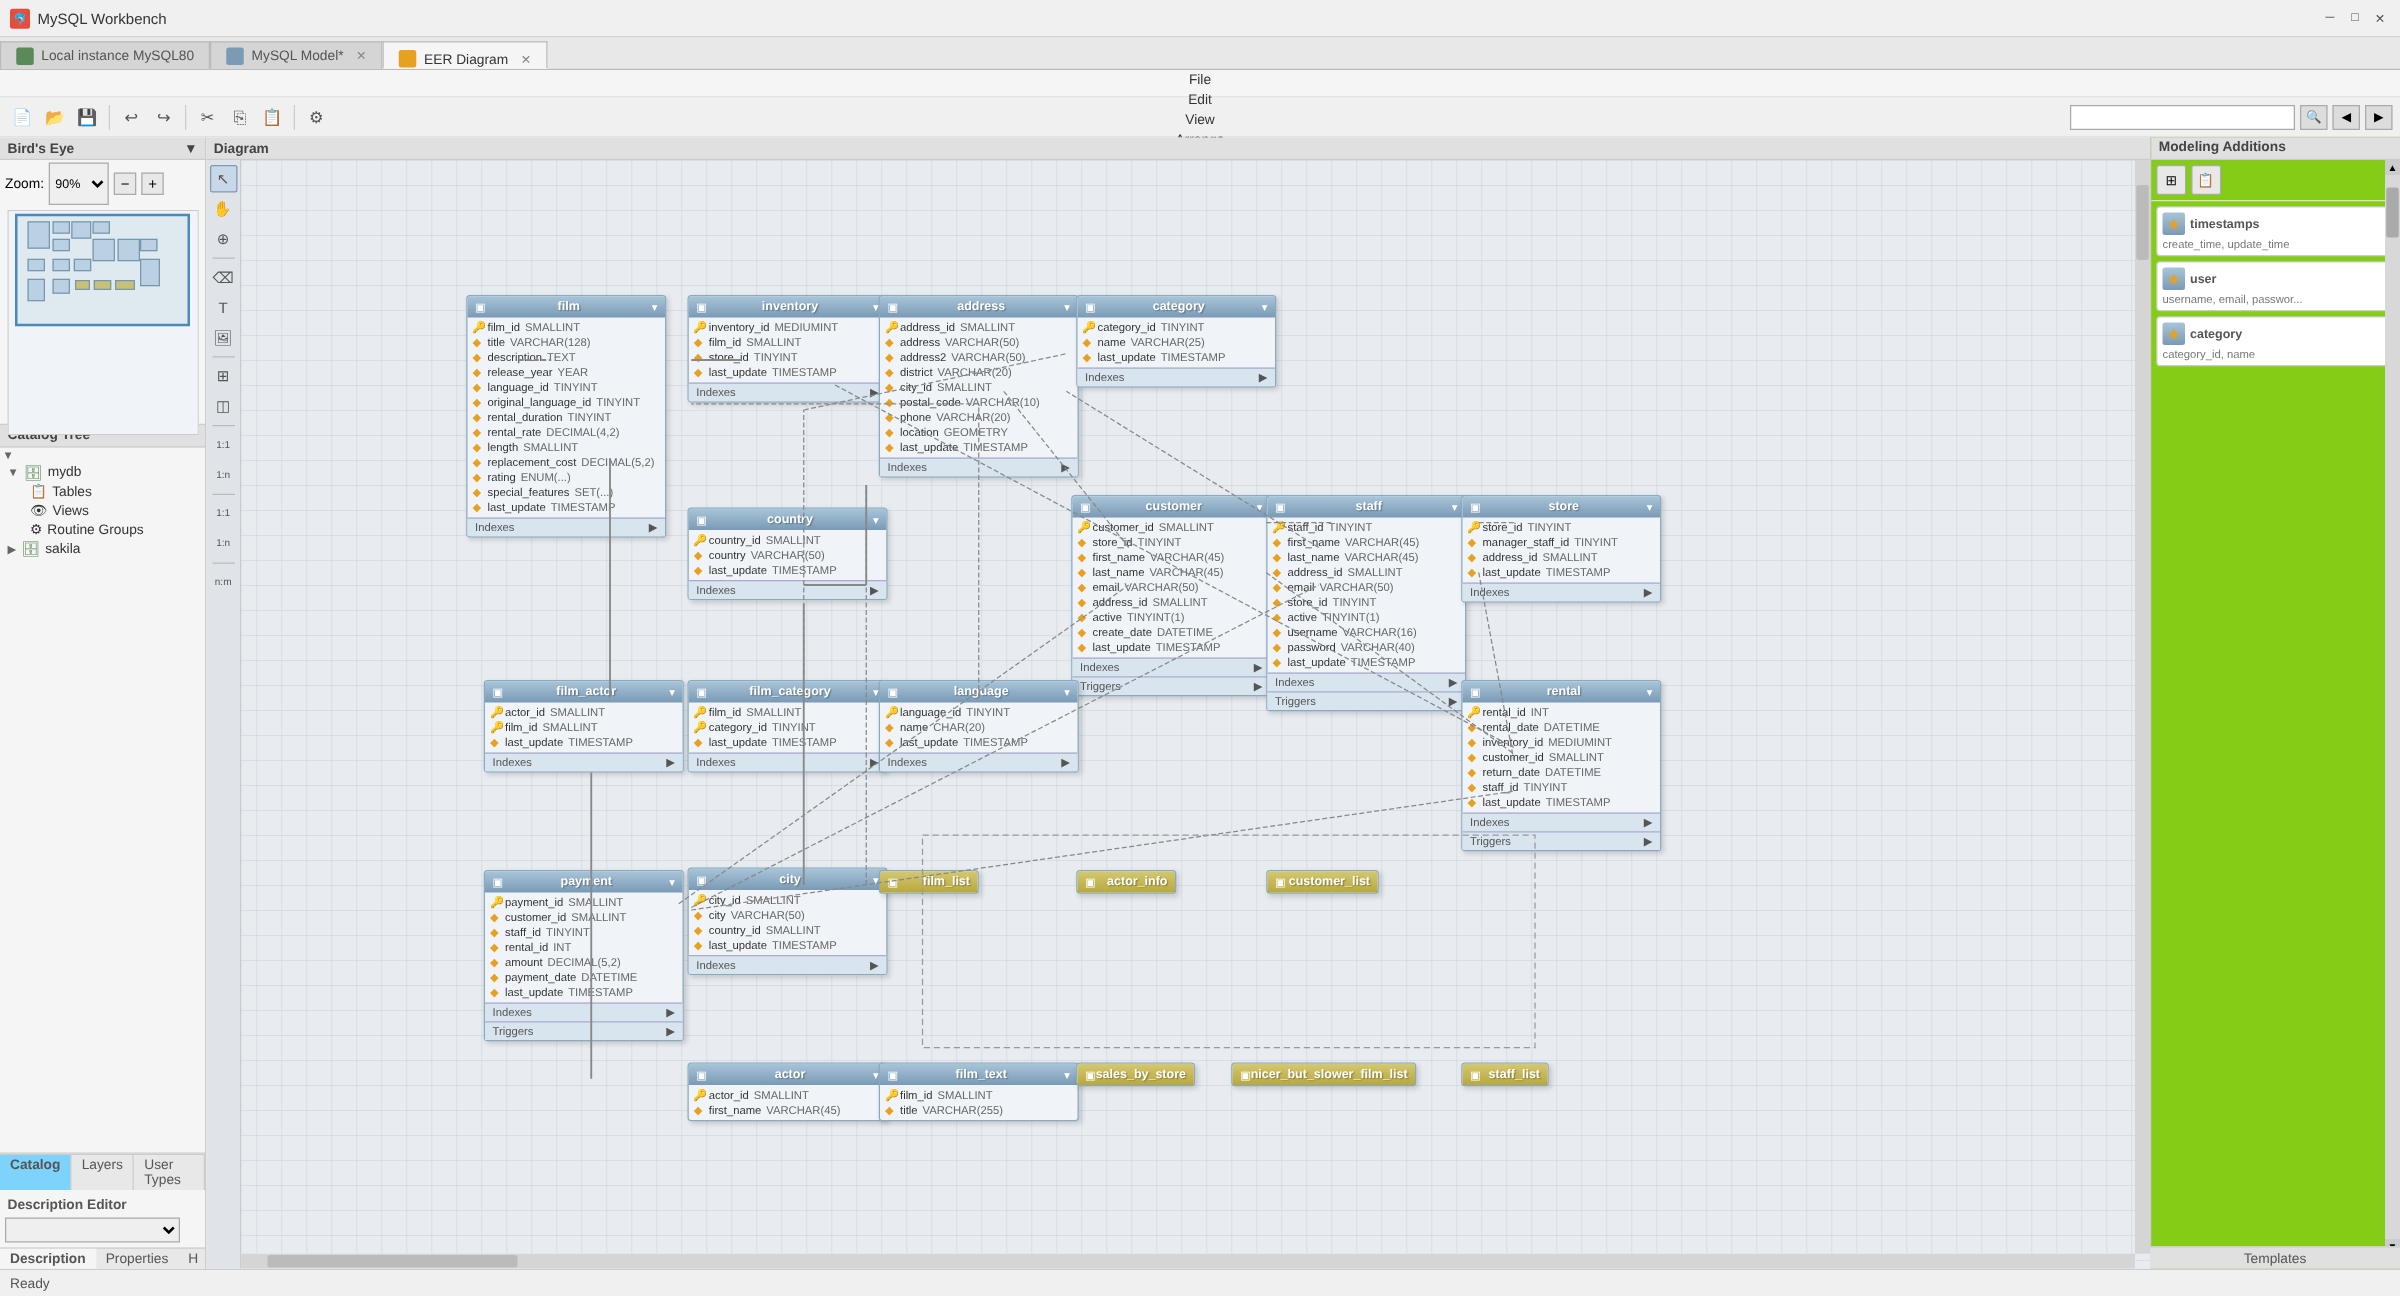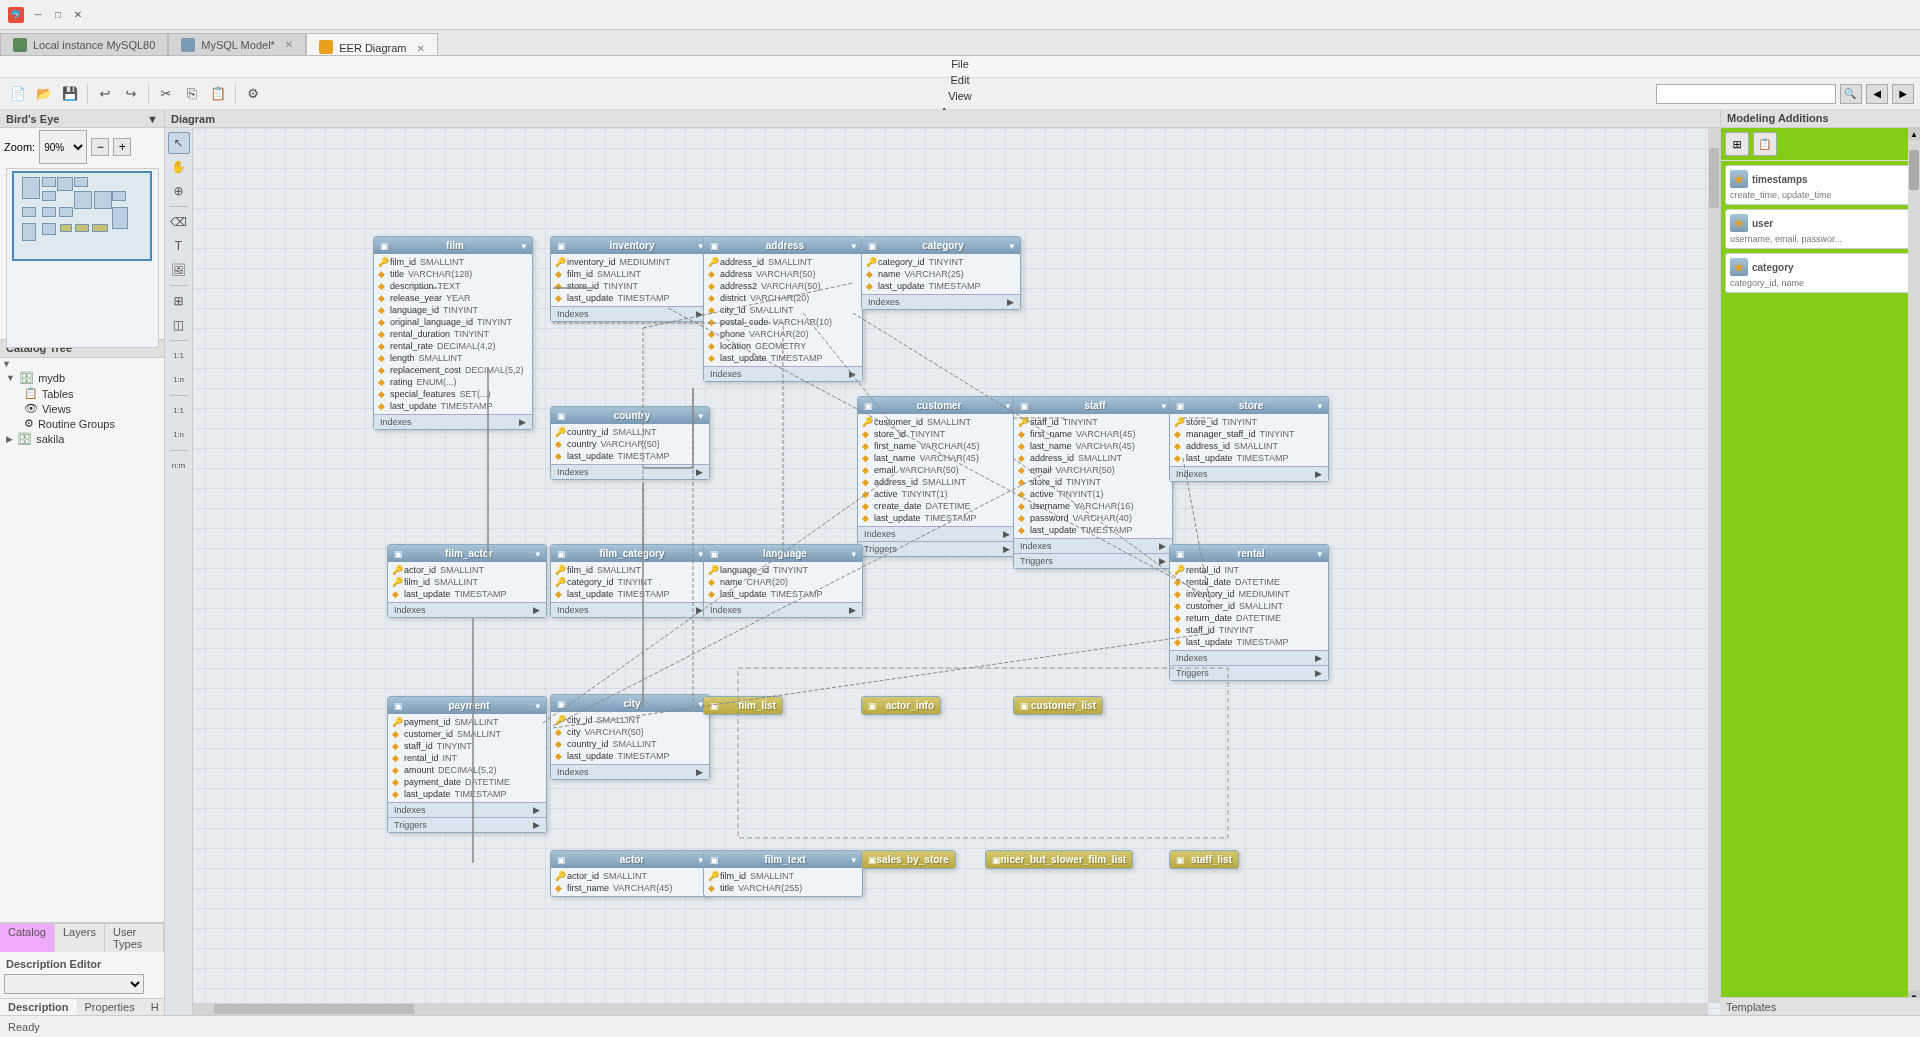--- a/index.html
+++ b/index.html
@@ -45,21 +45,21 @@
     #minimap-content { width: 100%; height: 100%; background: #f0f4f8; position: relative; }
     .mini-table { position: absolute; background: #c8d8e8; border: 1px solid #7a9ab0; font-size: 5px; }
     
     #catalog-tree { flex: 1; border-bottom: 1px solid #ccc; overflow: auto; }
     #catalog-tree-title { height: 18px; background: #e0e0e0; border-bottom: 1px solid #ccc; padding: 2px 6px; font-size: 11px; font-weight: bold; color: #444; }
     .tree-item { padding: 1px 4px 1px 8px; display: flex; align-items: center; gap: 4px; font-size: 11px; color: #333; cursor: pointer; }
     .tree-item .arrow { font-size: 9px; color: #666; }
     .tree-item .db-icon { color: #5a8a5a; font-size: 12px; }
     .tree-sub { padding-left: 16px; }
     .left-tab { padding: 2px 8px; font-size: 11px; color: #555; cursor: pointer; border-right: 1px solid #ccc; }
-    .left-tab.active { background: #f0abfc; font-weight: normal; }
+    .left-tab.active { background: #7dd3fc; font-weight: bold; }
     #desc-editor { padding: 4px; font-size: 11px; color: #666; }
     .desc-select { width: 140px; height: 20px; margin-top: 2px; border: 1px solid #aaa; font-size: 11px; }
     .bottom-tab { padding: 2px 8px; font-size: 11px; color: #555; cursor: pointer; }
     .bottom-tab.active { background: #f5f5f5; font-weight: bold; }
     
     
     #diagram { flex: 1; background: #e8ecf0; overflow: hidden; position: relative; }
     #diagram-title { height: 18px; background: #e0e0e0; border-bottom: 1px solid #ccc; padding: 2px 6px; font-size: 11px; font-weight: bold; color: #444; display: flex; align-items: center; }
     #diagram-canvas { width: 100%; height: calc(100% - 18px); position: relative; overflow: hidden; background: #e8ecf0; }
     
@@ -97,41 +97,42 @@
     
     
     #right-panel { width: 200px; background: #84cc16; border-left: 1px solid #ccc; }
     #right-panel-title { height: 18px; background: #e0e0e0; border-bottom: 1px solid #ccc; padding: 2px 6px; font-size: 11px; font-weight: bold; color: #444; }
     #right-panel-tools { display: flex; gap: 4px; padding: 4px; border-bottom: 1px solid #ddd; }
     .right-tool-btn { width: 24px; height: 24px; border: 1px solid #aaa; background: #e8e8e8; display: flex; align-items: center; justify-content: center; font-size: 11px; cursor: pointer; border-radius: 2px; }
     .template-item { margin: 4px; padding: 4px; background: #fff; border: 1px solid #ccc; border-radius: 3px; }
     .template-item-header { display: flex; align-items: center; gap: 4px; font-size: 10px; font-weight: bold; color: #555; margin-bottom: 2px; }
     .template-item-icon { width: 18px; height: 18px; background: linear-gradient(180deg, #a8c4d8 0%, #7a9ab5 100%); border-radius: 2px; display: flex; align-items: center; justify-content: center; }
     .template-item-desc { font-size: 9px; color: #777; }
-    #right-panel-bottom { position: absolute; bottom: 0; right: 0; width: 200px; height: 18px; background: #e0e0e0; border-top: 1px solid #ccc; padding: 2px 6px; font-size: 11px; color: #555; display: flex; align-items: center; justify-content: flex-start; }
+    #right-panel-bottom { position: absolute; bottom: 0; right: 0; width: 200px; height: 18px; background: #e0e0e0; border-top: 1px solid #ccc; padding: 2px 6px; font-size: 11px; color: #555; display: flex; align-items: center; justify-content: center; }
     
     
     #statusbar { height: 22px; background: #f0f0f0; border-top: 1px solid #ccc; display: flex; align-items: center; padding: 0 8px; font-size: 11px; color: #555; }
     
     
     #connections-svg { position: absolute; top: 0; left: 28px; width: calc(100% - 28px); height: 100%; pointer-events: none; z-index: 5; }
     
     
     #right-scroll-v { position: absolute; right: 200px; top: 18px; width: 12px; height: calc(100% - 30px); background: #e0e0e0; display: flex; flex-direction: column; }
     .scroll-arrow { width: 12px; height: 12px; background: #ccc; display: flex; align-items: center; justify-content: center; font-size: 8px; cursor: pointer; }
     .scroll-track { flex: 1; background: #d8d8d8; position: relative; }
     .scroll-thumb-v { width: 10px; height: 40px; background: #aaa; border-radius: 2px; position: absolute; top: 10px; left: 1px; }
   </style>
 </head>
 <body>
 
 <div id="titlebar">
   <div class="app-icon">
     <span>🐬</span>
   </div>
+  <span class="title">MySQL Workbench</span>
   <div class="window-controls">
     <div class="win-btn">─</div>
     <div class="win-btn">□</div>
     <div class="win-btn">✕</div>
   </div>
 </div>
 
 <div id="tabbar">
   <div class="tab">
     <div class="tab-icon" style="background:#5a8a5a;"></div>

